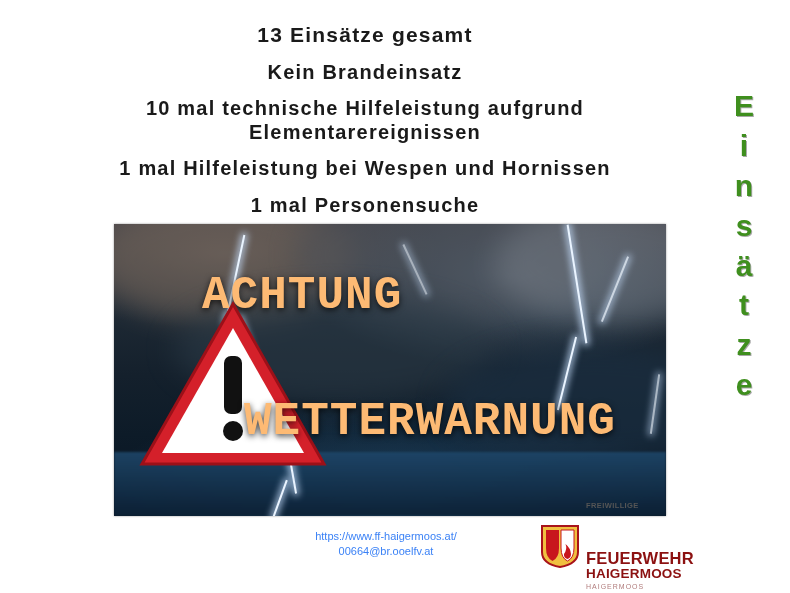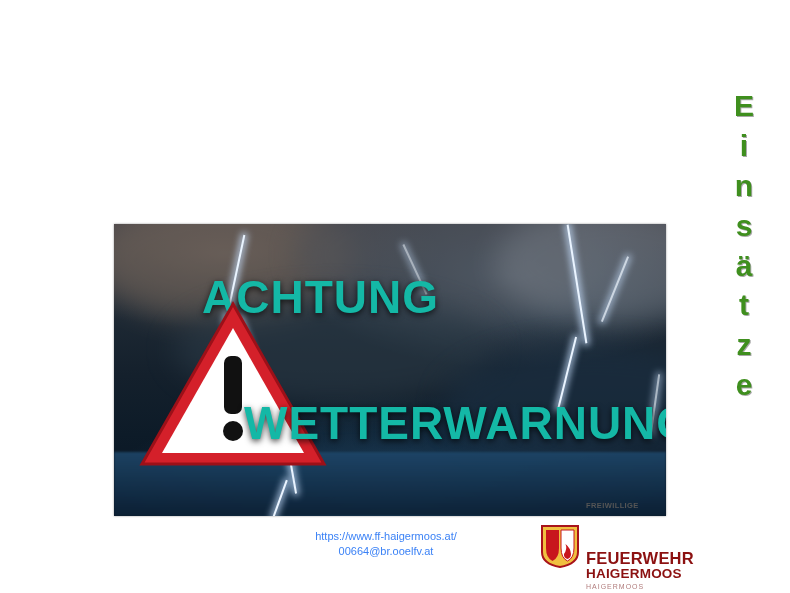--- a/index.html
+++ b/index.html
@@ -108,25 +108,26 @@
   .bolt.b3 { left: 462px; top: 0px;  width: 2px; height: 120px; transform: rotate(-9deg); }
   .bolt.b4 { left: 452px; top: 112px; width: 2px; height: 75px; transform: rotate(14deg); }
   .bolt.b5 { left: 500px; top: 30px; width: 1.5px; height: 70px; transform: rotate(22deg); opacity:.8; }
   .bolt.b6 { left: 175px; top: 200px; width: 2px; height: 70px; transform: rotate(-10deg); }
   .bolt.b7 { left: 165px; top: 255px; width: 2px; height: 40px; transform: rotate(20deg); }
   .bolt.b8 { left: 300px; top: 18px; width: 1.5px; height: 55px; transform: rotate(-25deg); opacity:.6; }
   .bolt.b9 { left: 540px; top: 150px; width: 1.5px; height: 60px; transform: rotate(8deg); opacity:.7; }
 
   .pic-text {
     position: absolute;
-    color: #14b8a6;
+    color: #fdba74;
     font-weight: bold;
     letter-spacing: 1px;
     text-shadow: 0 2px 6px rgba(0,0,0,0.75);
     white-space: nowrap;
+    font-family: Liberation Mono, monospace;
   }
   .pic-text.top {
     left: 88px;
     top: 46px;
     font-size: 46px;
   }
   .pic-text.bottom {
     left: 130px;
     top: 172px;
     font-size: 46px;
@@ -209,20 +210,27 @@
     color: #b07b7b;
     display: block;
     margin-top: 2px;
   }
 </style>
 </head>
 <body>
 
 <div class="slide">
 
+  <div class="headlines">
+    <p class="headline h-1">13 Einsätze gesamt</p>
+    <p class="headline h-2">Kein Brandeinsatz</p>
+    <p class="headline h-3">10 mal technische Hilfeleistung aufgrund Elementarereignissen</p>
+    <p class="headline h-4">1 mal Hilfeleistung bei Wespen und Hornissen</p>
+    <p class="headline h-5">1 mal Personensuche</p>
+  </div>
 
   <div class="side-title">
     <span>E</span>
     <span>i</span>
     <span>n</span>
     <span>s</span>
     <span>ä</span>
     <span>t</span>
     <span>z</span>
     <span>e</span>

